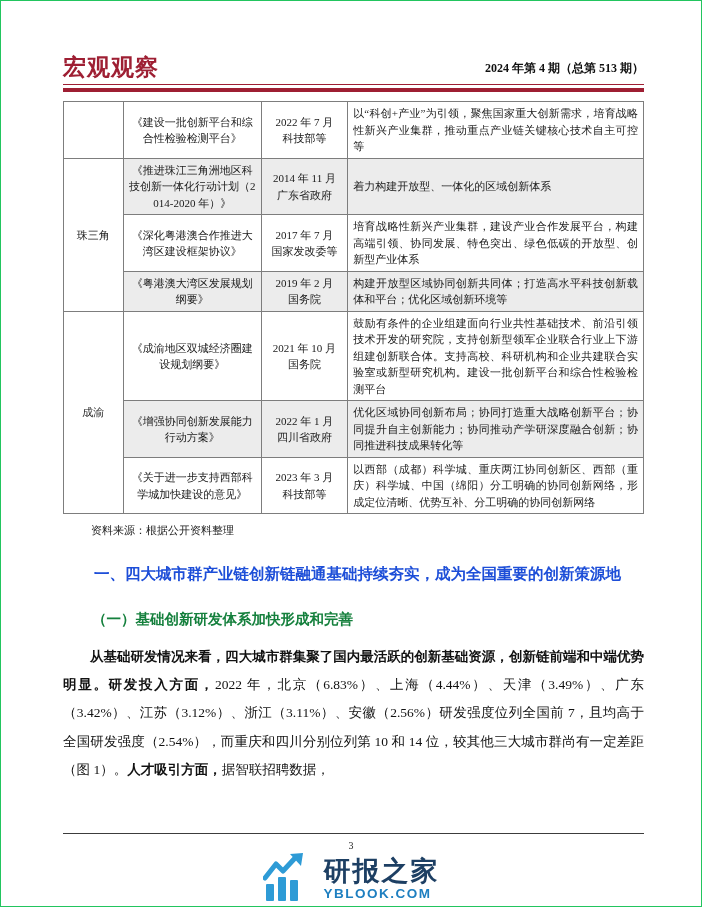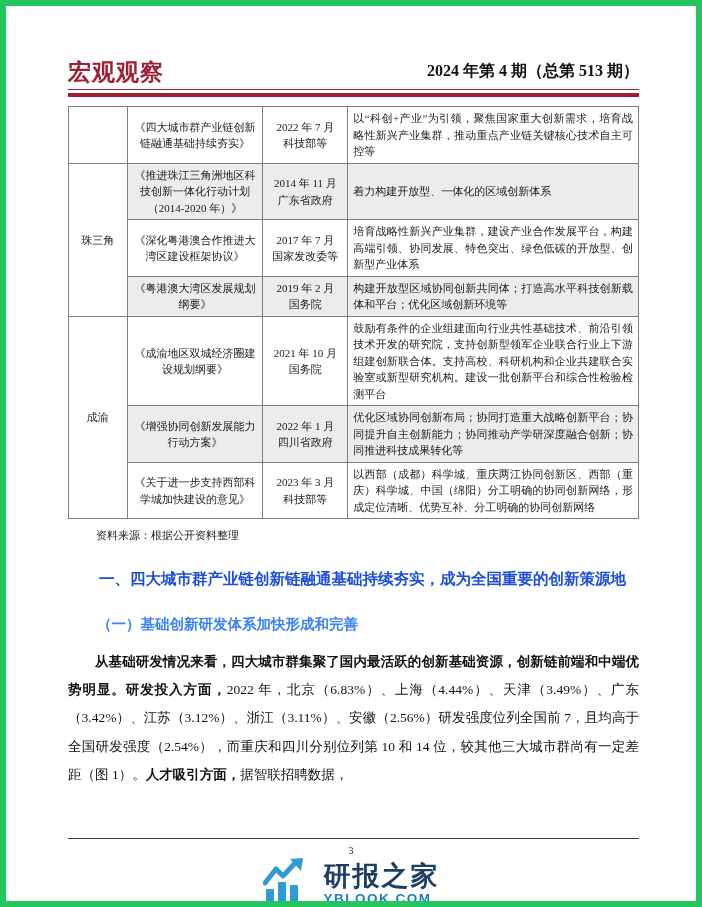--- a/index.html
+++ b/index.html
@@ -1,41 +1,41 @@
 <!DOCTYPE html>
 <html style="--accent-red: #9e1f33; --logo-blue: #2e9bd6; --logo-navy: #1d3f63; --logo-domain-blue: #1e7fc0;"><head>
 <meta charset="utf-8">
 <style>
   html,body{margin:0;padding:0;background:#e9e9e9;}
   .page{
     position:relative;
     width:702px;height:907px;
     margin:0 auto;
     background:#ffffff;
-    border:6px solid #22c55e;
+    border:1px solid #22c55e;
     box-sizing:border-box;
     overflow:hidden;
     font-family:"Liberation Serif","DejaVu Serif",serif;
     color:#1a1a1a;
   }
   .content{padding:0 57px 0 62px;}
   
   .masthead{
     display:flex;justify-content:space-between;align-items:flex-end;
     padding-top:54px;
   }
   .brand{
     font-family:"Liberation Sans","DejaVu Sans",sans-serif;
     font-weight:bold;font-size:23px;letter-spacing:1px;
     color:var(--accent-red,#9e1f33);
     line-height:1.1;
   }
   .issue{
     font-family:"Liberation Serif","DejaVu Serif",serif;
-    font-weight:bold;font-size:16px;color:#111;
+    font-weight:bold;font-size:12px;color:#111;
     padding-bottom:3px;
     margin-left:44px;
   }
   .rule-thin{height:1px;background:var(--accent-red,#9e1f33);margin-top:4px;}
   .rule-thick{height:4px;background:var(--accent-red,#9e1f33);margin-top:3px;}
   
   table.policy{
     width:100%;
     border-collapse:collapse;
     margin-top:9px;
@@ -65,21 +65,21 @@
   }
   
   .h1{
     font-family:"Liberation Sans","DejaVu Sans",sans-serif;
     font-weight:bold;font-size:15.5px;color:#1d4ed8;
     line-height:1.95;text-indent:2em;text-align:justify;
     margin-top:21px;
   }
   .h2{
     font-family:Liberation Mono, monospace;
-    font-weight:bold;font-size:14.5px;color:#3b82f6;
+    font-weight:bold;font-size:14.5px;color:#15803d;
     text-indent:2em;margin-top:20px;
   }
   .body-para{
     font-size:13.5px;line-height:2.1;text-align:justify;
     text-indent:2em;margin-top:14px;color:#111;
   }
   .seg-bold{
     font-family:"Liberation Sans","DejaVu Sans",sans-serif;
     font-weight:bold;
   }
@@ -126,21 +126,21 @@
     <table class="policy">
       <colgroup>
         <col class="c-region">
           <col class="c-policy">
           <col class="c-date">
           <col class="c-content">
       </colgroup>
       <tbody>
           <tr>
             <td class="cell-region" rowspan="1"></td>
-            <td class="cell-policy">《四大城市群产业链创新链融通基础持续夯实》</td>
+            <td class="cell-policy">《建设一批创新平台和综合性检验检测平台》</td>
             <td class="cell-date">
               <div>2022 年 7 月</div>
               <div>科技部等</div>
             </td>
             <td class="cell-content">以“科创+产业”为引领，聚焦国家重大创新需求，培育战略性新兴产业集群，推动重点产业链关键核心技术自主可控等</td>
           </tr>
           <tr class="stripe">
             <td class="cell-region" rowspan="3">珠三角</td>
             <td class="cell-policy">《推进珠江三角洲地区科技创新一体化行动计划（2014-2020 年）》</td>
             <td class="cell-date">

